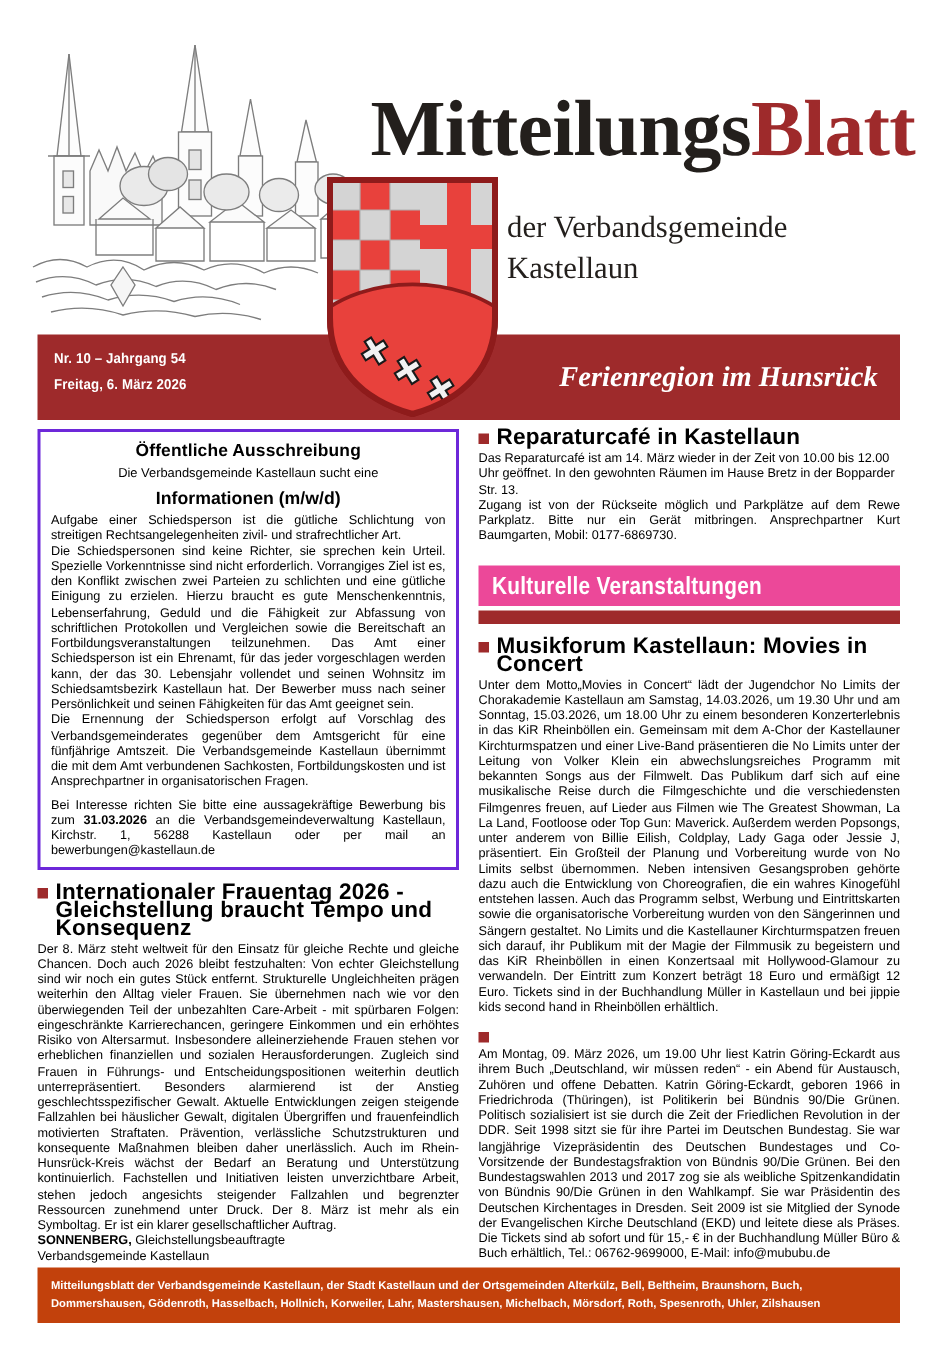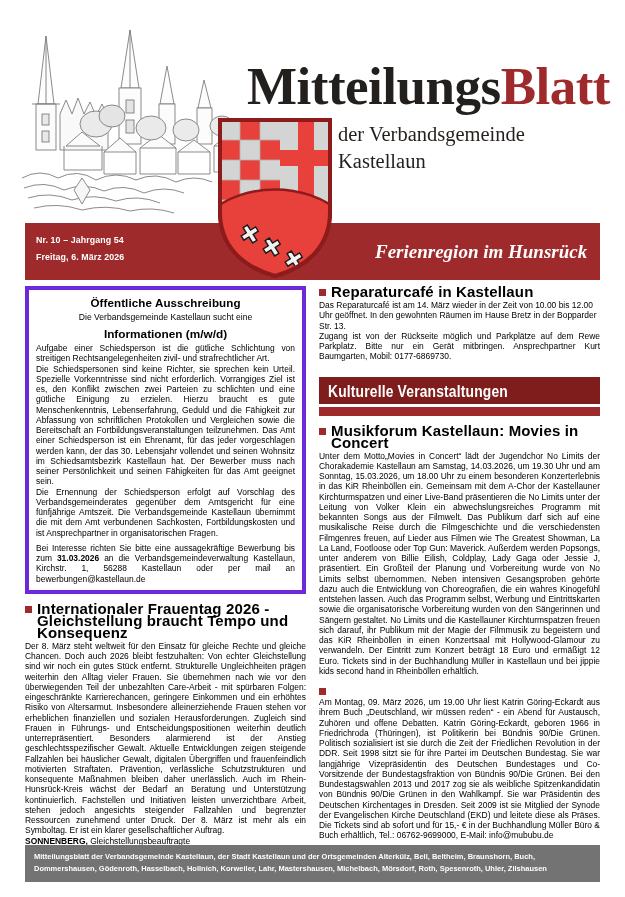--- a/index.html
+++ b/index.html
@@ -22,53 +22,53 @@
   .mb-title{
     font-family:"Liberation Serif", serif;
     font-size:53px;line-height:56px;font-weight:700;
     letter-spacing:-0.5px;text-align:right;white-space:nowrap;
   }
   .mb-title .dark{color:#231f1c;}
   .mb-title .red{color:#9e2a2b;}
   .subtitle{
     font-family:"Liberation Serif", serif;
     color:#231f1c;font-size:20.5px;line-height:26.5px;
-    text-align:left;margin-left:160px;margin-top:7px;
+    text-align:left;margin-left:160px;margin-top:25px;
   }
   .subtitle div{white-space:nowrap;}
 
   .redband{
     position:absolute;left:25px;top:223px;width:575px;height:57px;
     background:#9e2a2b;
   }
   .issue{
     position:absolute;left:36px;top:231px;
     color:#ffffff;font-size:9.5px;font-weight:700;
     line-height:17px;letter-spacing:.1px;
     font-family:"Liberation Sans", sans-serif;
     transform:scaleX(.93);transform-origin:left top;
   }
   .tagline{
-    position:absolute;left:375px;top:241px;width:228px;
-    color:#ffffff;
+    position:absolute;left:365px;top:241px;width:228px;
+    text-align:center;color:#ffffff;
     font-family:"Liberation Serif", serif;
     font-style:italic;font-weight:700;font-size:19px;
     white-space:nowrap;
   }
 
   
   .coa{position:absolute;left:214px;top:116px;width:122px;height:164px;}
 
   
   .cols{position:absolute;left:25px;top:286px;width:575px;}
   .col{width:281px;float:left;}
   .col.right{margin-left:13px;}
 
   .boxed{
-    border:4px solid #6d28d9;
+    border:2px solid #6d28d9;
     padding:5px 7px 6px 7px;
     box-sizing:border-box;
   }
   h1.hd{
     font-size:11.6px;font-weight:700;text-align:center;
     margin:1px 0 3px 0;color:#000;letter-spacing:.1px;
   }
   .lead{font-size:8.6px;text-align:center;margin:0 0 5px 0;color:#000;}
   h2.job{
     font-size:11.8px;font-weight:700;text-align:center;
@@ -95,34 +95,34 @@
   }
   .shead .txt{
     font-size:15px;font-weight:700;line-height:12px;color:#000;
     letter-spacing:.15px;
   }
   .shead.solo{margin-top:10px;}
 
   
   .banner{
     margin:15px 0 0 0;
-    background:#7f1d1d;height:27px;position:relative;
+    background:#ec4899;height:27px;position:relative;
   }
   .banner span{
     position:absolute;left:9px;top:5px;
     color:#ffffff;font-size:16.5px;font-weight:700;
     transform:scaleX(.84);transform-origin:left top;
     white-space:nowrap;letter-spacing:.2px;
   }
   .banner-bar{height:9px;background:#9e2a2b;margin-top:3px;}
 
   
   .footer{
     position:absolute;left:25px;top:845px;width:575px;height:37px;
-    background:#737373;box-sizing:border-box;padding:6px 9px;
+    background:#c2410c;box-sizing:border-box;padding:6px 9px;
   }
   .footer div{
     color:#ffffff;font-size:7.6px;font-weight:700;line-height:12px;
     transform:scaleX(.985);transform-origin:left top;
     white-space:nowrap;
   }
   .clear{clear:both;}
 </style>
 </head>
 <body>

